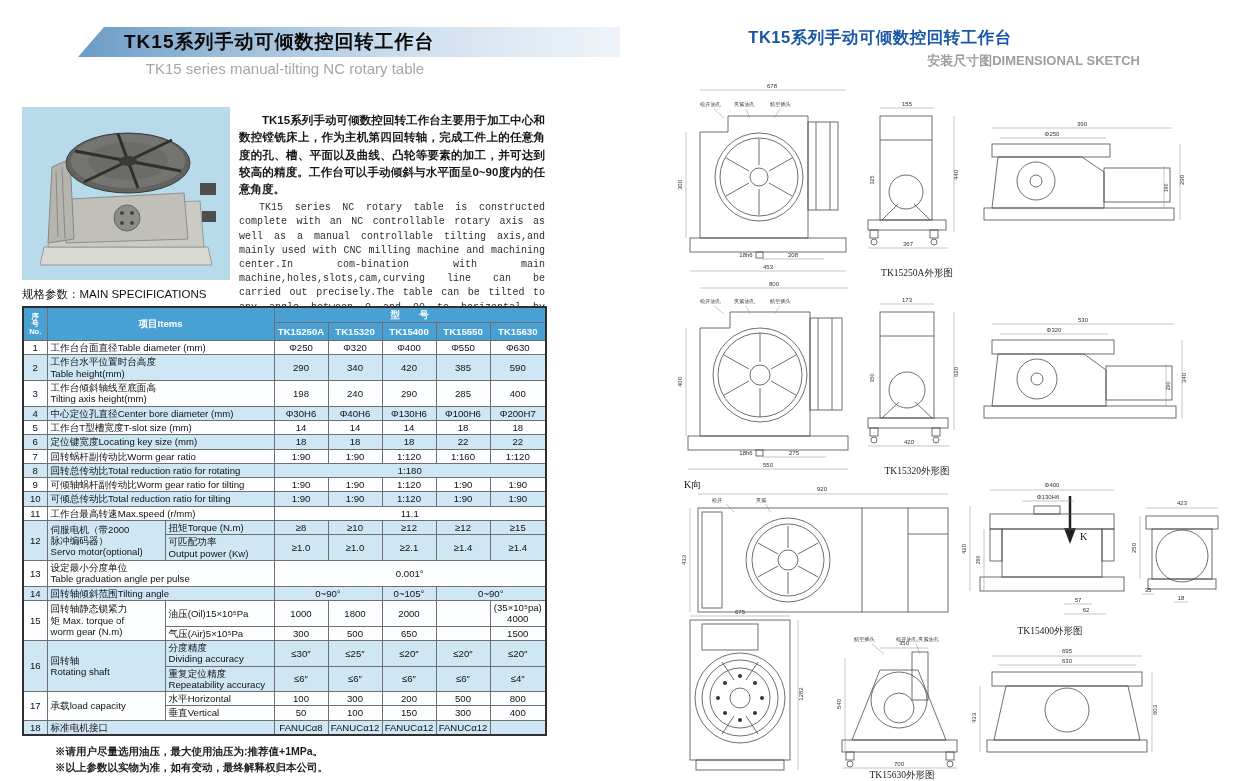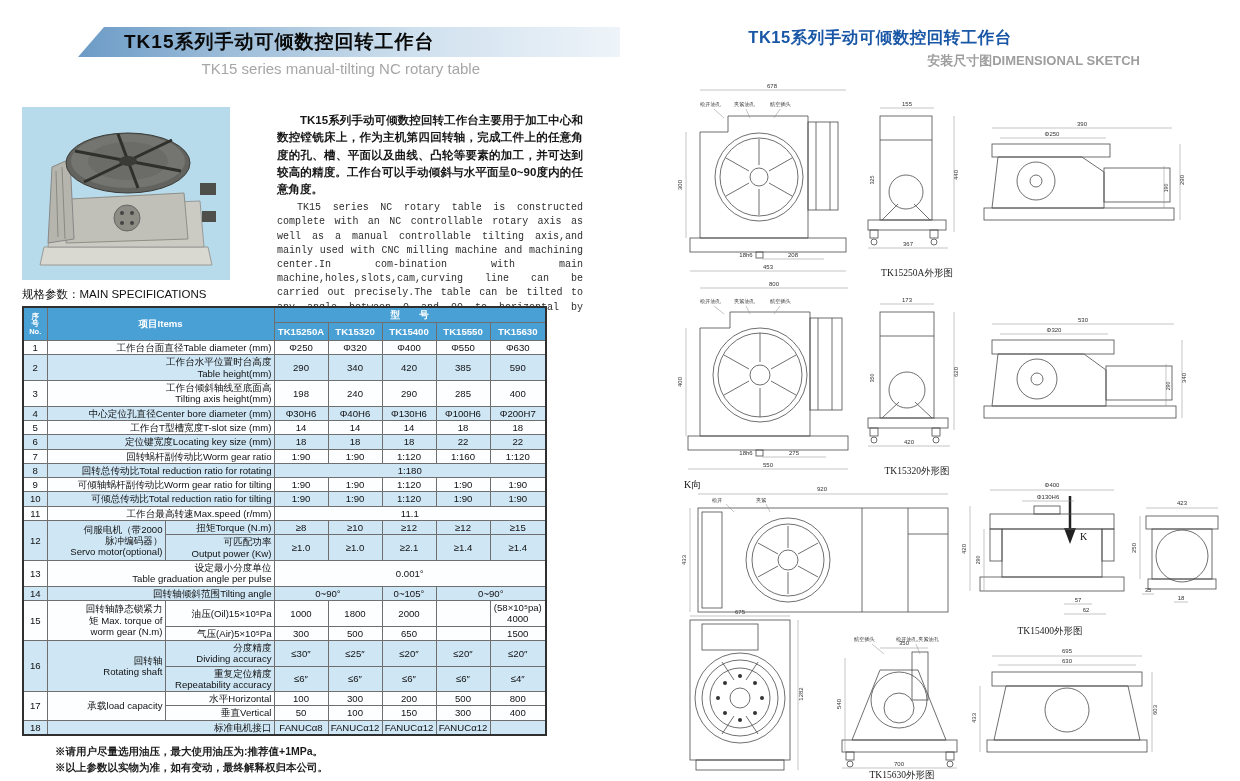--- a/index.html
+++ b/index.html
@@ -4,39 +4,39 @@
 <style>
   html,body{margin:0;padding:0;background:#fff;}
   .page{position:relative;width:1240px;height:781px;background:#ffffff;font-family:"Liberation Sans",sans-serif;overflow:hidden;}
 
   
   .title-bar{position:absolute;left:78px;top:27px;width:542px;height:30px;
     background:linear-gradient(90deg,#6b9bc6 0%,#9dbdd9 28%,#cfe0ee 62%,#eef4f9 100%);
     clip-path:polygon(26px 0,100% 0,100% 100%,0 100%);
     display:flex;align-items:center;padding-left:46px;box-sizing:border-box;
     font-size:19px;font-weight:bold;color:#0a0a0a;letter-spacing:1px;}
-  .subtitle-left{position:absolute;left:90px;top:60px;width:390px;text-align:right;
+  .subtitle-left{position:absolute;left:90px;top:60px;width:390px;text-align:center;
     font-size:15px;color:#a6a6a6;}
   .photo{position:absolute;left:22px;top:107px;width:208px;height:173px;}
-  .intro{position:absolute;left:239px;top:112px;width:306px;text-align:justify;margin-left:38px;}
+  .intro{position:absolute;left:239px;top:112px;width:306px;text-align:justify;}
   .intro .cn{font-size:11.5px;font-weight:bold;color:#161616;line-height:1.5;text-indent:2em;margin:0;}
   .intro .en{font-size:10px;color:#2e2e2e;line-height:1.42;text-indent:2em;margin:3px 0 0 0;font-family:Liberation Mono, monospace;}
   .spec-heading{position:absolute;left:22px;top:287px;font-size:11.5px;font-weight:normal;color:#101010;}
 
   table.spec{position:absolute;left:22px;top:306px;width:523px;border-collapse:collapse;
     table-layout:fixed;font-size:9.6px;color:#111;border:2px solid #2f2f2f;}
   .spec th,.spec td{border:1px solid #6f6f6f;padding:1px 2px;text-align:center;
     vertical-align:middle;white-space:pre-line;line-height:1.18;overflow:hidden;}
   .spec thead th{background:#49a0d5;color:#ffffff;font-weight:bold;}
   .spec thead tr.r1 th{height:12px;}
   .spec thead tr.r2 th{height:15px;}
   .spec th.hdr-no{font-size:7.5px;line-height:1.02;padding:0;}
   .spec td{background:#fdfeff;}
   .spec tr.stripe td{background:#cfe6f5;}
-  .spec td.lbl{text-align:right;padding-left:3px;margin-left:38px;}
+  .spec td.lbl{text-align:left;padding-left:3px;margin-left:38px;}
   .spec td.no{padding:0;}
 
   .notes{position:absolute;left:25px;top:743px;font-size:10.5px;font-weight:bold;
     color:#1c1c1c;line-height:1.55;margin-left:30px;}
 
   
   .title-right{position:absolute;left:620px;top:27px;width:520px;text-align:center;
     font-size:16.5px;font-weight:bold;color:#1957a6;letter-spacing:.5px;}
   .subtitle-right{position:absolute;left:620px;top:52px;width:520px;text-align:right;
     font-size:13px;font-weight:bold;color:#9e9e9e;}
@@ -256,21 +256,21 @@
         <tr>
           <td class="no" rowspan="2">15</td>
           <td class="lbl" rowspan="2">回转轴静态锁紧力
 矩  Max. torque of
 worm gear (N.m)</td>
           <td class="lbl">油压(Oil)15×10⁵Pa</td>
           <td>1000</td>
           <td>1800</td>
           <td>2000</td>
           <td></td>
-          <td>(58×10⁵pa)
+          <td>(35×10⁵pa)
 4000</td>
         </tr>
         <tr>
           <td class="lbl">气压(Air)5×10⁵Pa</td>
           <td>300</td>
           <td>500</td>
           <td>650</td>
           <td></td>
           <td>1500</td>
         </tr>

